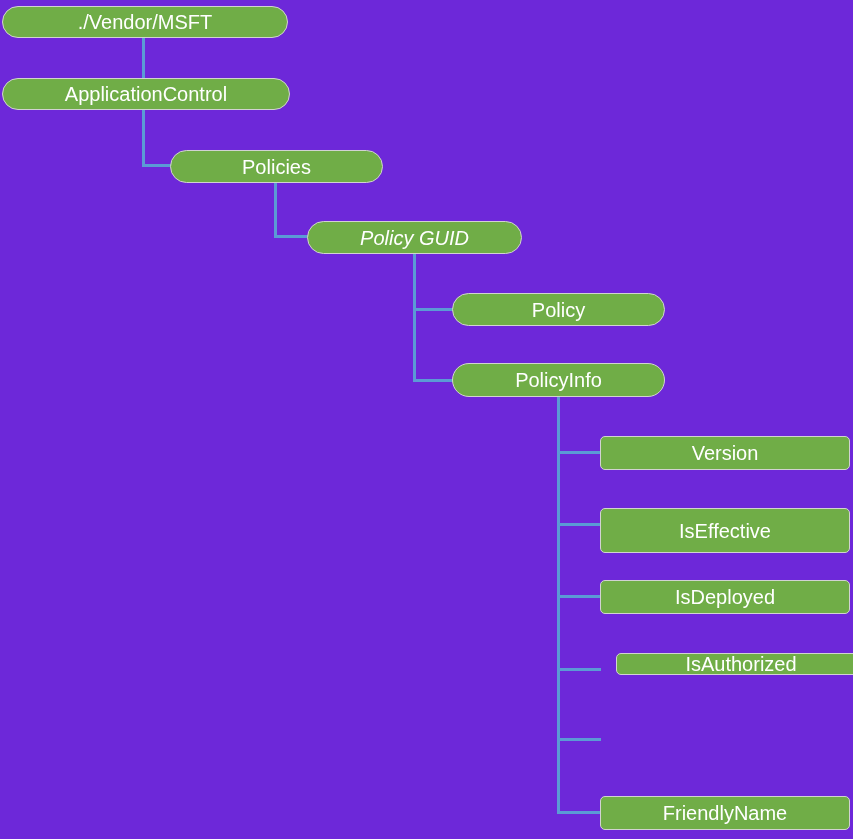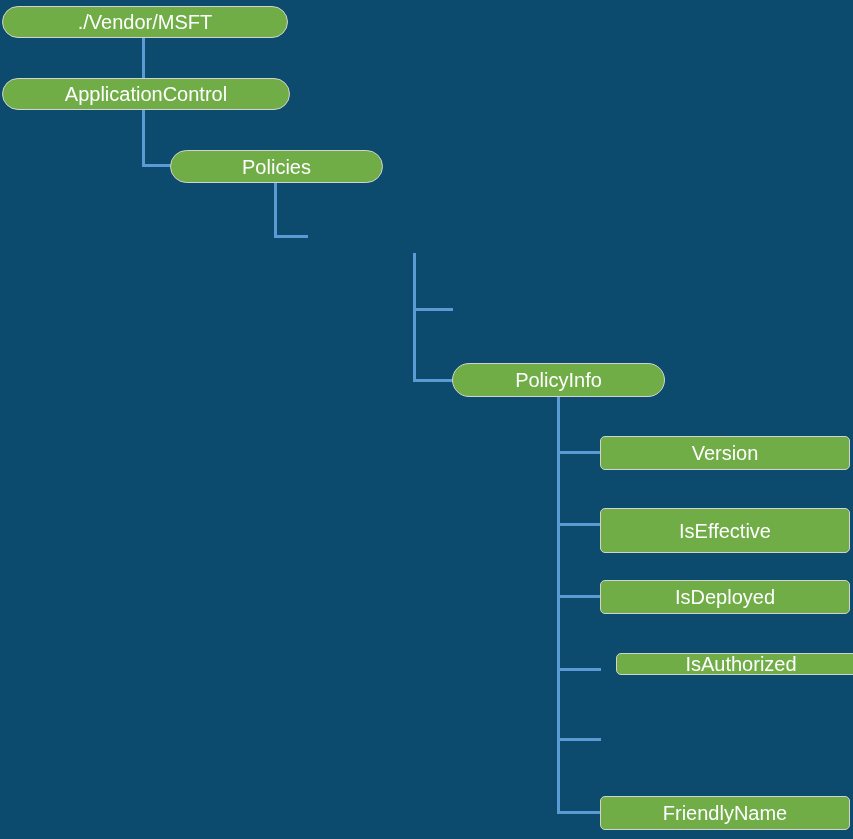--- a/index.html
+++ b/index.html
@@ -11,21 +11,21 @@
   html, body {
     margin: 0;
     padding: 0;
     background: #FFFFFF;
     font-family: "Liberation Sans", sans-serif;
   }
   #canvas {
     position: relative;
     width: 853px;
     height: 839px;
-    background: #0c4a6e;
+    background: #6d28d9;
     overflow: hidden;
   }
   .node {
     position: absolute;
     box-sizing: border-box;
     background: var(--green);
     border: 1px solid var(--node-border);
     color: var(--text);
     font-size: 20px;
     display: flex;
@@ -68,21 +68,23 @@
   <div class="hline" style="left:557px; top:668px; width:44px;"></div>
   <div class="hline" style="left:557px; top:738px; width:44px;"></div>
   <div class="hline" style="left:557px; top:811px; width:44px;"></div>
 
   <div class="node pill" style="left:2px; top:6px; width:286px; height:32px;">./Vendor/MSFT</div>
 
   <div class="node pill" style="left:2px; top:78px; width:288px; height:32px;">ApplicationControl</div>
 
   <div class="node pill" style="left:170px; top:150px; width:213px; height:33px;">Policies</div>
 
+  <div class="node pill italic" style="left:307px; top:221px; width:215px; height:33px;">Policy GUID</div>
 
+  <div class="node pill" style="left:452px; top:293px; width:213px; height:33px;">Policy</div>
 
   <div class="node pill" style="left:452px; top:363px; width:213px; height:34px;">PolicyInfo</div>
 
   <div class="node leaf" style="left:600px; top:436px; width:250px; height:34px;">Version</div>
 
   <div class="node leaf" style="left:600px; top:508px; width:250px; height:45px;">IsEffective</div>
 
   <div class="node leaf" style="left:600px; top:580px; width:250px; height:34px;">IsDeployed</div>
 
   <div class="node leaf" style="left:616px; top:653px; width:250px; height:22px;">IsAuthorized</div>

